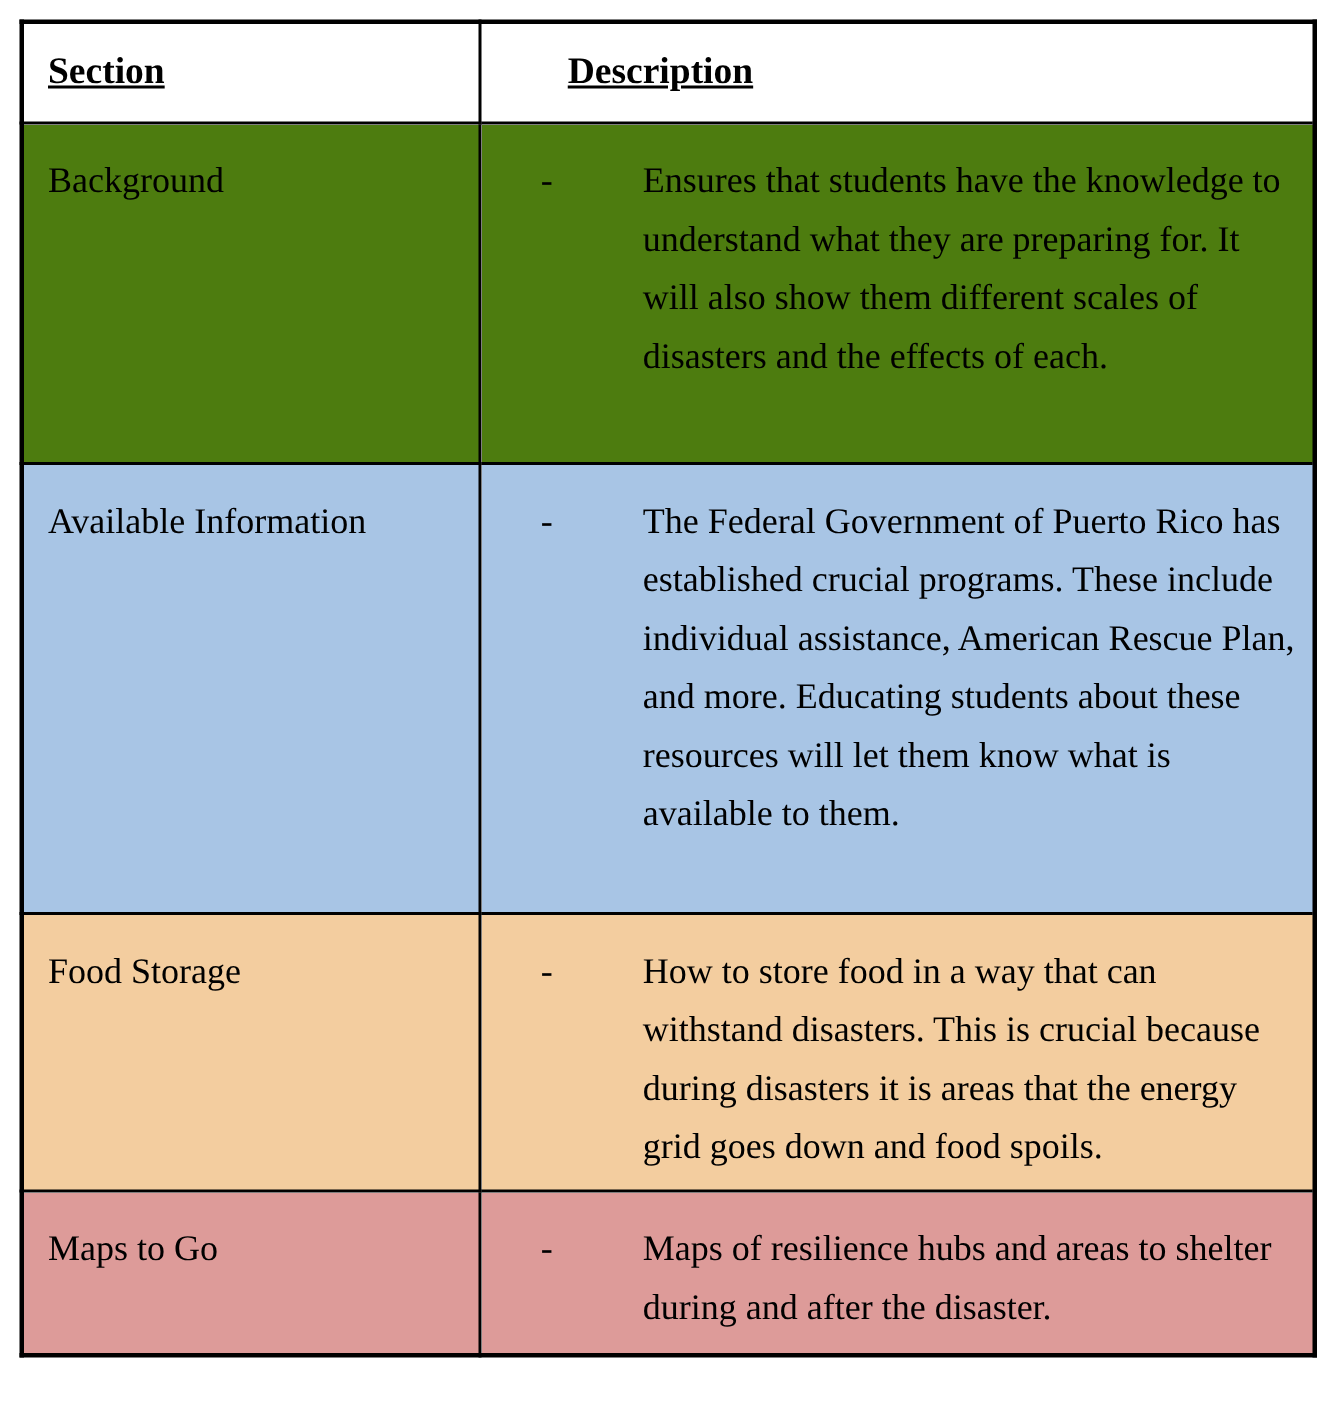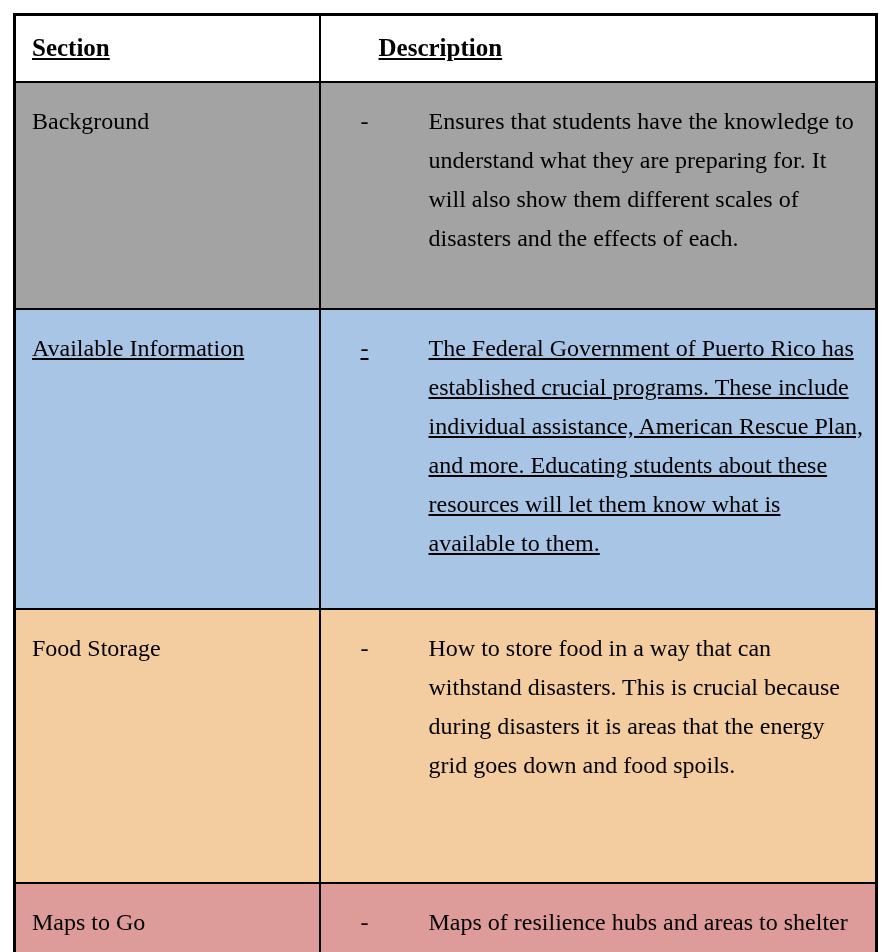--- a/index.html
+++ b/index.html
@@ -28,21 +28,21 @@
   th, td {
     border: 2px solid #000000;
     vertical-align: top;
     text-align: left;
     padding: 0;
     overflow: hidden;
   }
   thead tr { height: 67px; text-decoration: underline; }
   tbody tr.row-0 { height: 227px; }
   tbody tr.row-1 { height: 300px; }
-  tbody tr.row-2 { height: 274px; padding-left: 48px; }
+  tbody tr.row-2 { height: 185px; padding-left: 48px; }
   tbody tr.row-3 { height: 110px; }
   th {
     font-weight: bold;
     font-size: 25px;
     vertical-align: middle;
     background: #ffffff;
   }
   th.th-section { padding-left: 16px; }
   th.th-description { padding-left: 58px; }
   td.section-cell {
@@ -76,30 +76,30 @@
       <col class="col-section">
       <col class="col-description">
     </colgroup>
     <thead>
       <tr>
         <th class="th-section">Section</th>
         <th class="th-description">Description</th>
       </tr>
     </thead>
     <tbody>
-      <tr class="row-0" style="background-color: #a3a3a3;">
+      <tr class="row-0" style="background-color: #4d7c0f;">
         <td class="section-cell">Background</td>
         <td class="desc-cell">
           <div class="desc-row">
             <span class="bullet">-</span>
             <span class="desc-text">Ensures that students have the knowledge to understand what they are preparing for. It will also show them different scales of disasters and the effects of each.</span>
           </div>
         </td>
       </tr>
-      <tr class="row-1" style="background-color: rgb(168, 197, 229); text-decoration: underline;">
+      <tr class="row-1" style="background-color: rgb(168, 197, 229);">
         <td class="section-cell">Available Information</td>
         <td class="desc-cell">
           <div class="desc-row">
             <span class="bullet">-</span>
             <span class="desc-text">The Federal Government of Puerto Rico has established crucial programs. These include individual assistance, American Rescue Plan, and more. Educating students about these resources will let them know what is available to them.</span>
           </div>
         </td>
       </tr>
       <tr class="row-2" style="background-color: rgb(243, 205, 159);">
         <td class="section-cell">Food Storage</td>

